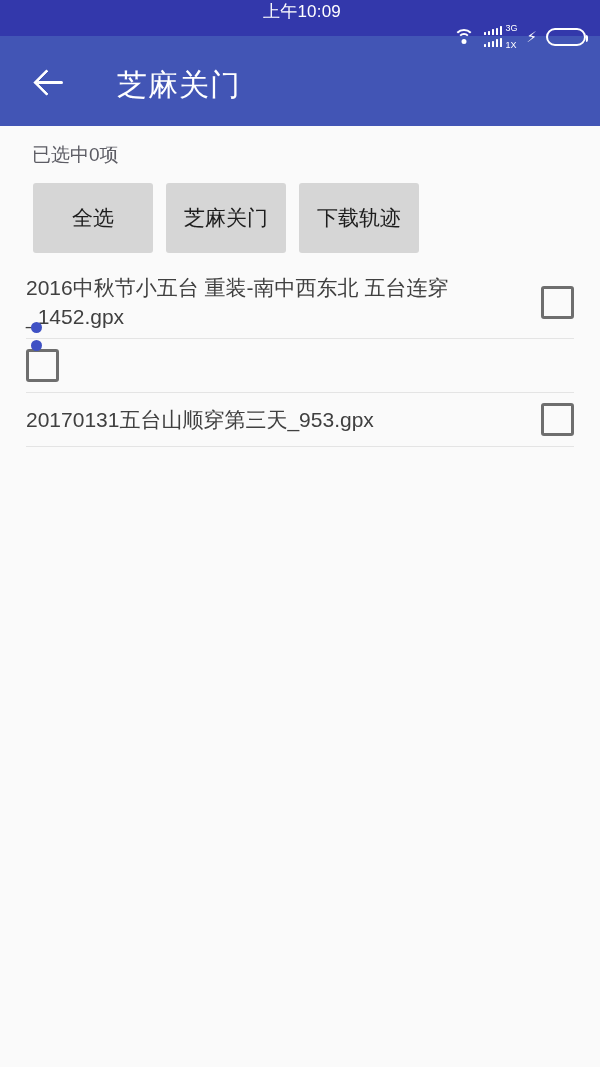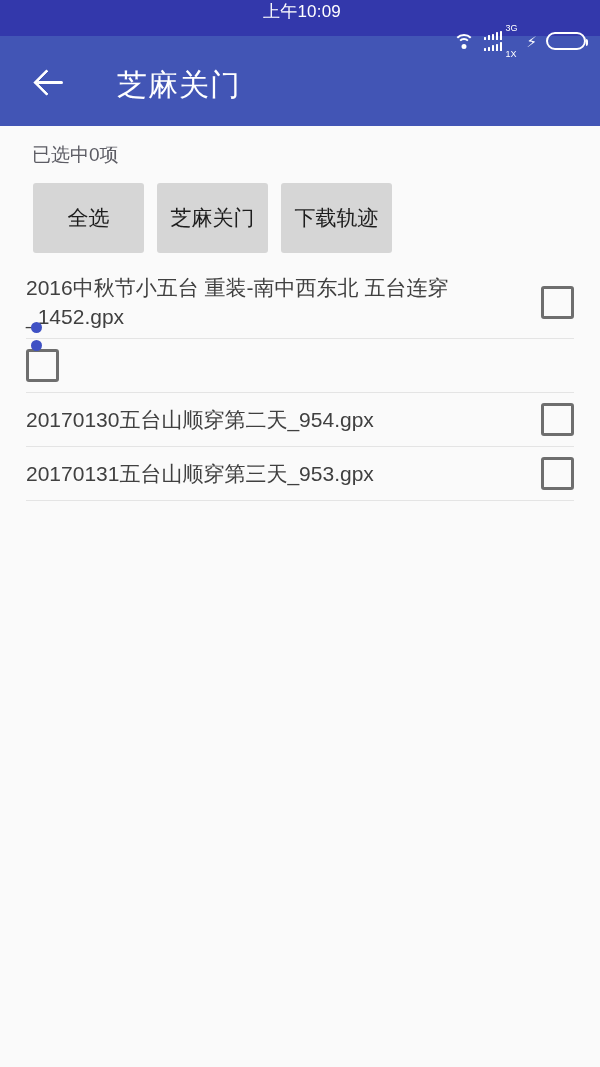--- a/index.html
+++ b/index.html
@@ -37,21 +37,21 @@
 
   .sig-group{ display:flex; align-items:center; gap:3px; }
   .sig-stack{ display:flex; flex-direction:column; gap:2.5px; }
   .bars{ display:flex; align-items:flex-end; gap:1.5px; height:9px; }
   .bars span{ width:2.5px; background:#fff; border-radius:.5px; }
   .bars span:nth-child(1){ height:3px; }
   .bars span:nth-child(2){ height:4.5px; }
   .bars span:nth-child(3){ height:6px; }
   .bars span:nth-child(4){ height:7.5px; }
   .bars span:nth-child(5){ height:9px; }
-  .net-labels{ display:flex; flex-direction:column; gap:16px; font-size:9px; line-height:10px; }
+  .net-labels{ display:flex; flex-direction:column; gap:7px; font-size:9px; line-height:10px; }
 
   .bolt-icon{ font-size:15px; line-height:1; }
 
   .battery{
     width:40px; height:18px; border:2px solid #fff;
     border-radius:9px; position:relative; padding:1.5px;
   }
   .battery::after{
     content:""; position:absolute; right:-4px; top:5px;
     width:2.5px; height:7px; background:#fff; border-radius:0 2px 2px 0;
@@ -82,21 +82,21 @@
   
   .selection-info{
     font-size:19px; color:#5c5c64; padding:16px 0 0 32px;
   }
 
   
   .action-bar{
     display:flex; gap:13px; padding:15px 0 0 33px;
   }
   .action-btn{
-    width:111px; height:70px;
+    width:120px; height:70px;
     background:#d6d6d6; border:none; border-radius:3px;
     font-family:inherit; font-size:21px; color:#1d1d1d;
     cursor:pointer;
   }
 
   
   .file-list{ margin-top:13px; position:relative; }
   .list-item{
     display:flex; align-items:center;
     margin:0 26px 0 26px;
@@ -182,24 +182,20 @@
 
   <div class="list-item">
     <span class="item-name">2016中秋节小五台 重装-南中西东北 五台连穿_1452.gpx</span>
     <span class="checkbox"></span>
   </div>
 
   <div class="list-item">
     <span class="checkbox"></span>
   </div>
 
-  <div class="list-item">
-    <span class="item-name">20170130五台山顺穿第二天_954.gpx</span>
-    <span class="checkbox"></span>
-  </div>
 
   <div class="list-item">
     <span class="item-name">20170131五台山顺穿第三天_953.gpx</span>
     <span class="checkbox"></span>
   </div>
 
   <div class="scroll-dots">
     <span></span>
       <span></span>
   </div>

